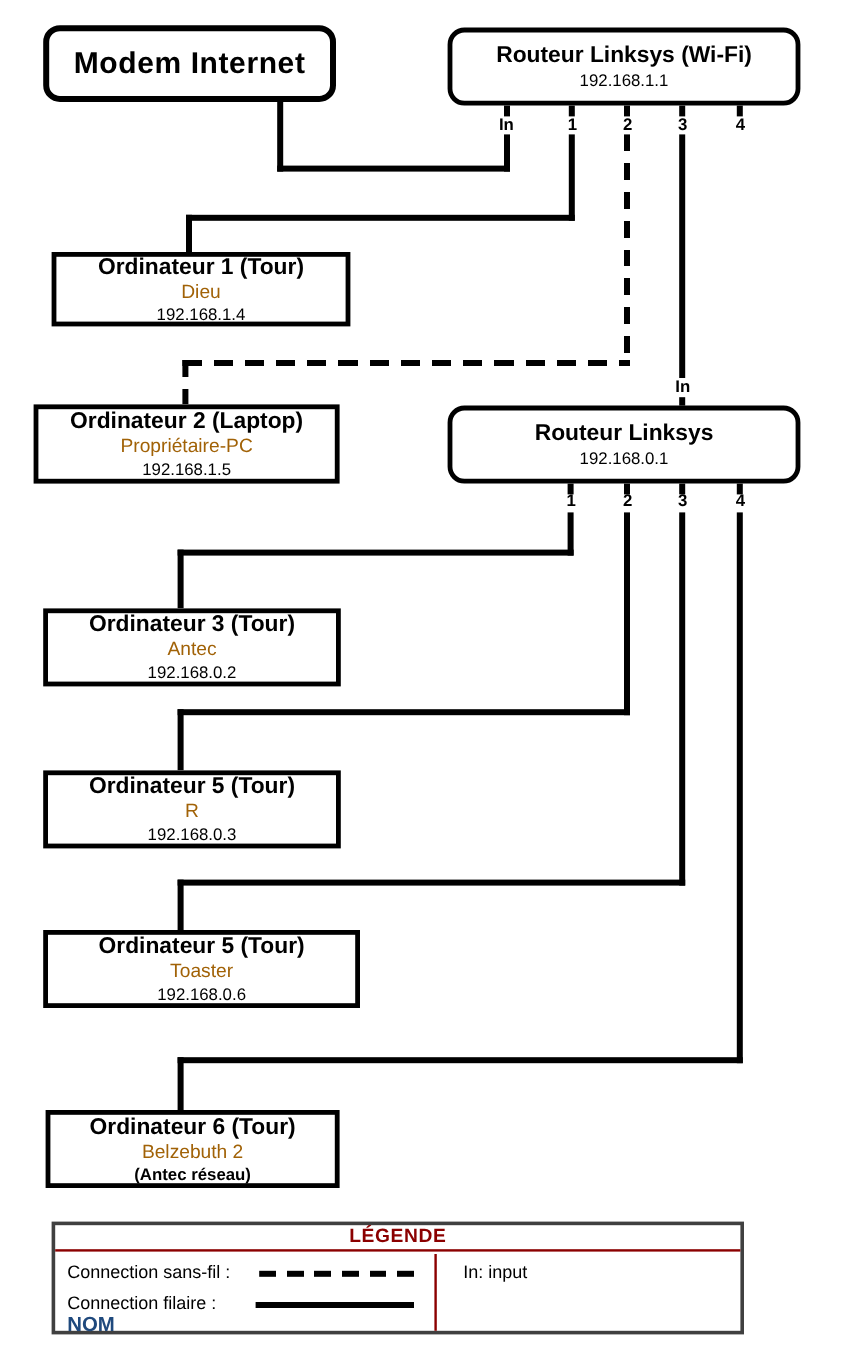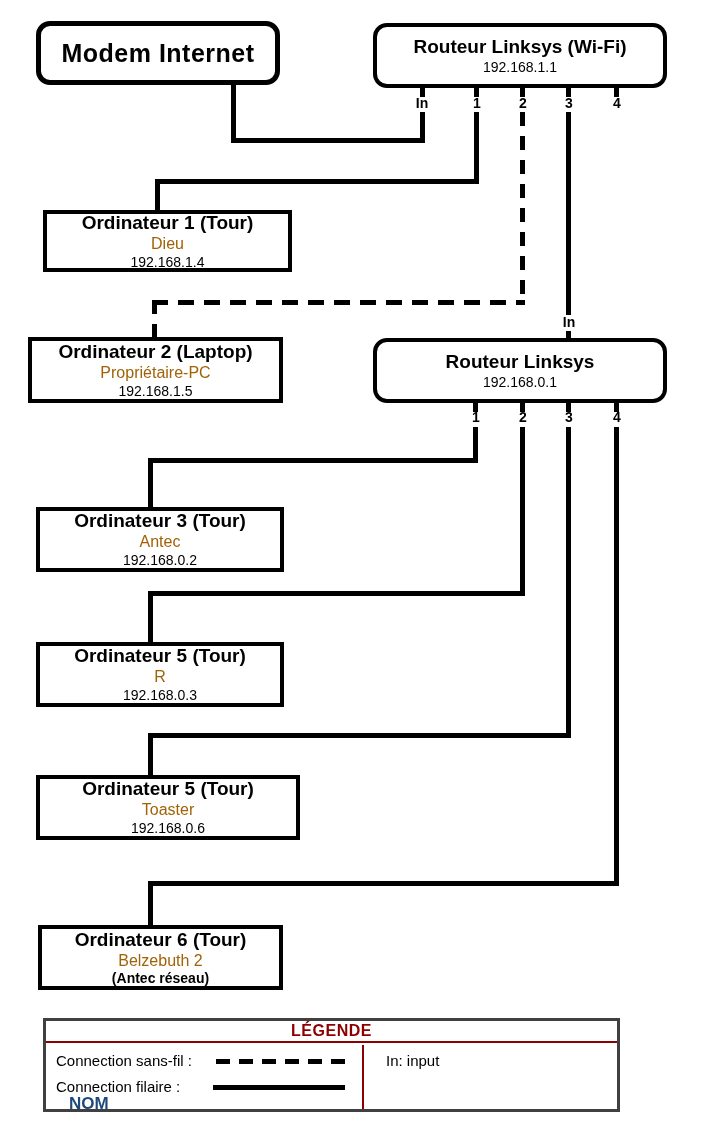--- a/index.html
+++ b/index.html
@@ -148,17 +148,17 @@
 
   <div class="legend">
     <div class="legend-header">
       <span class="legend-title">LÉGENDE</span>
     </div>
     <div class="legend-divider"></div>
     <span class="legend-text" style="left:10px; top:31px;">Connection sans-fil :</span>
     <div class="sample dashed" style="left:170px; top:38px; width:130px;"></div>
     <span class="legend-text" style="left:10px; top:57px;">Connection filaire :</span>
     <div class="sample solid" style="left:167px; top:64px; width:132px;"></div>
-    <span class="legend-nom" style="left:10px; top:73px;margin-left:13px;">NOM</span>
+    <span class="legend-nom" style="left:10px; top:73px;">NOM</span>
     <span class="legend-text" style="left:340px; top:31px;">In: input</span>
   </div>
 
 </div>
 
 </body></html>

